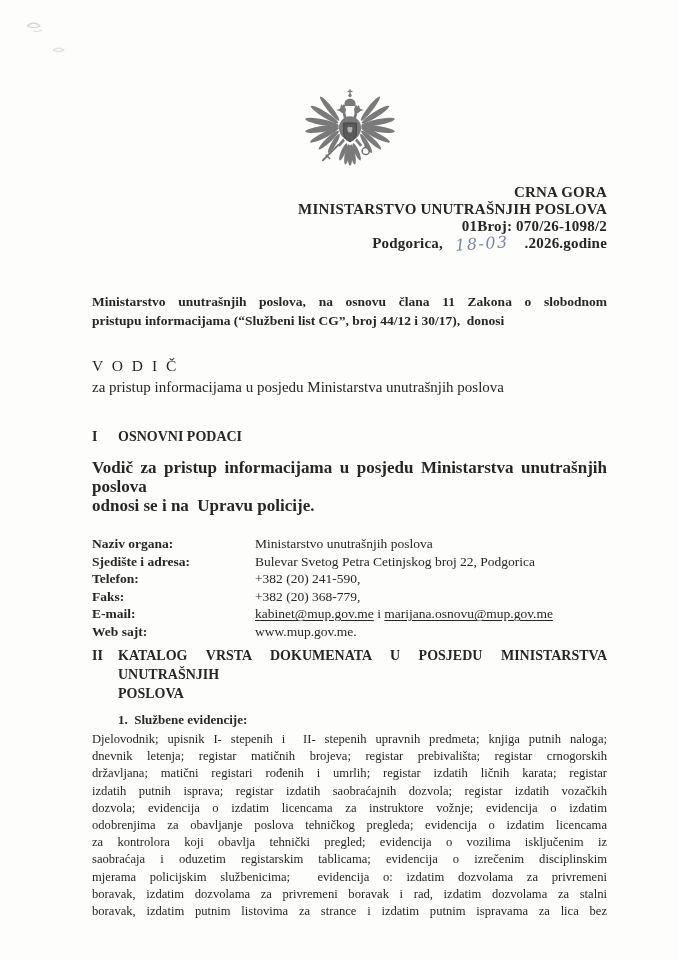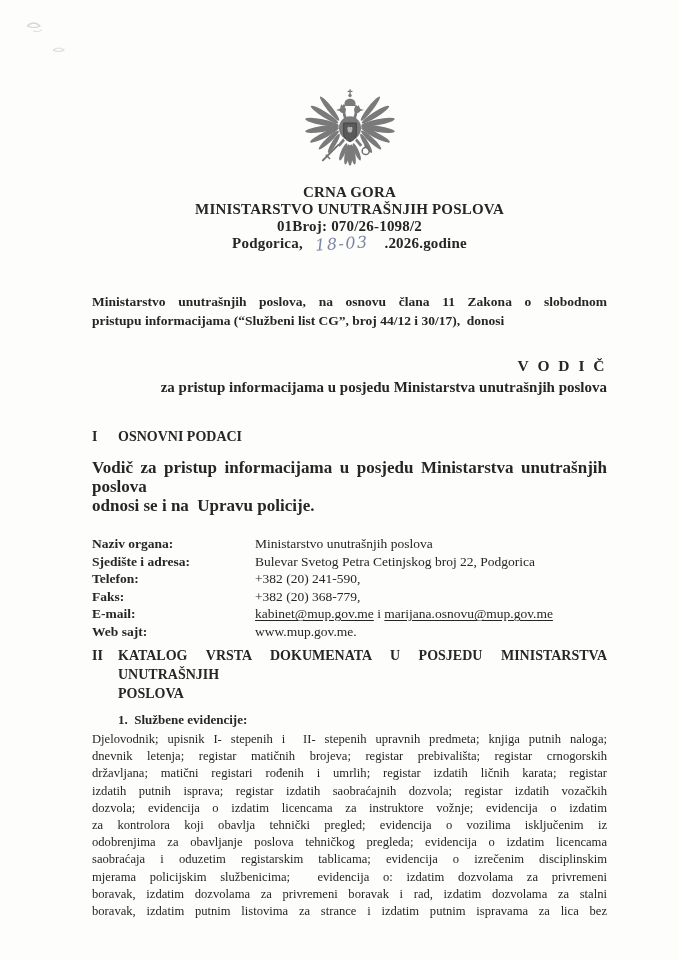--- a/index.html
+++ b/index.html
@@ -6,29 +6,29 @@
   html,body { background:#e9e9e9; }
   .page {
     width:679px; height:960px; margin:0 auto; position:relative; overflow:hidden;
     background:#fdfdfc; color:#262626;
     font-family:"Liberation Serif", serif;
   }
   .corner-marks { position:absolute; top:0; left:0; }
   .content { position:relative; padding:84px 72px 0 92px; }
   .emblem svg { display:block; margin:0 auto; }
   .header-text { margin-top:5px; }
-  .h-line { text-align:center; font-weight:bold; font-size:15px; line-height:17px; letter-spacing:0.2px; }
+  .h-line { text-align:right; font-weight:bold; font-size:15px; line-height:17px; letter-spacing:0.2px; }
   .handwriting {
     display:inline-block; font-family:"DejaVu Serif", serif; font-style:italic;
     font-size:16px; line-height:14px; color:#7d86a4; letter-spacing:1.5px;
     transform:rotate(-4deg) translateY(1px); margin:0 16px 0 12px; font-weight:normal;
   }
   .jline { text-align:justify; text-align-last:justify; }
   .intro { margin-top:40px; font-weight:bold; font-size:13.5px; line-height:19px; }
-  .title-block { margin-top:26px; text-align:right; font-weight:bold; }
+  .title-block { margin-top:26px; text-align:left; font-weight:normal; }
   .main-title { font-size:15.5px; letter-spacing:2.5px; line-height:19px; }
   .subtitle { font-size:15px; line-height:20px; margin-top:2px; }
   .sec-head { margin-top:31px; display:flex; font-weight:bold; font-size:14px; line-height:17px; }
   .sec-num { width:26px; flex:0 0 26px; }
   .sec1-para { margin-top:13px; font-weight:bold; font-size:17px; line-height:19px; }
   .contact { margin-top:20px; font-size:13.5px; line-height:17.5px; }
   .c-row { display:flex; }
   .c-label { width:163px; flex:0 0 163px; font-weight:bold; }
   .c-value { flex:1; }
   .email-link { text-decoration:underline; text-underline-offset:2px; }
@@ -177,22 +177,22 @@
     </div>
 
     <div class="subsec">1.&nbsp; Službene evidencije:</div>
 
     <div class="body-para">
         <div class="jline">Djelovodnik; upisnik I- stepenih i&nbsp; II- stepenih upravnih predmeta; knjiga putnih naloga;</div>
         <div class="jline">dnevnik letenja; registar matičnih brojeva; registar prebivališta; registar crnogorskih</div>
         <div class="jline">državljana; matični registari rođenih i umrlih; registar izdatih ličnih karata; registar</div>
         <div class="jline">izdatih putnih isprava; registar izdatih saobraćajnih dozvola; registar izdatih vozačkih</div>
         <div class="jline">dozvola; evidencija o izdatim licencama za instruktore vožnje; evidencija o izdatim</div>
+        <div class="jline">odobrenjima za obavljanje poslova tehničkog pregleda; evidencija o izdatim licencama</div>
         <div class="jline">za kontrolora koji obavlja tehnički pregled; evidencija o vozilima isključenim iz</div>
-        <div class="jline">odobrenjima za obavljanje poslova tehničkog pregleda; evidencija o izdatim licencama</div>
         <div class="jline">saobraćaja i oduzetim registarskim tablicama; evidencija o izrečenim disciplinskim</div>
         <div class="jline">mjerama policijskim službenicima;&nbsp; evidencija o: izdatim dozvolama za privremeni</div>
         <div class="jline">boravak, izdatim dozvolama za privremeni boravak i rad, izdatim dozvolama za stalni</div>
         <div class="jline">boravak, izdatim putnim listovima za strance i izdatim putnim ispravama za lica bez</div>
       </div>
 
   </div>
 </div>
 
 </body></html>

